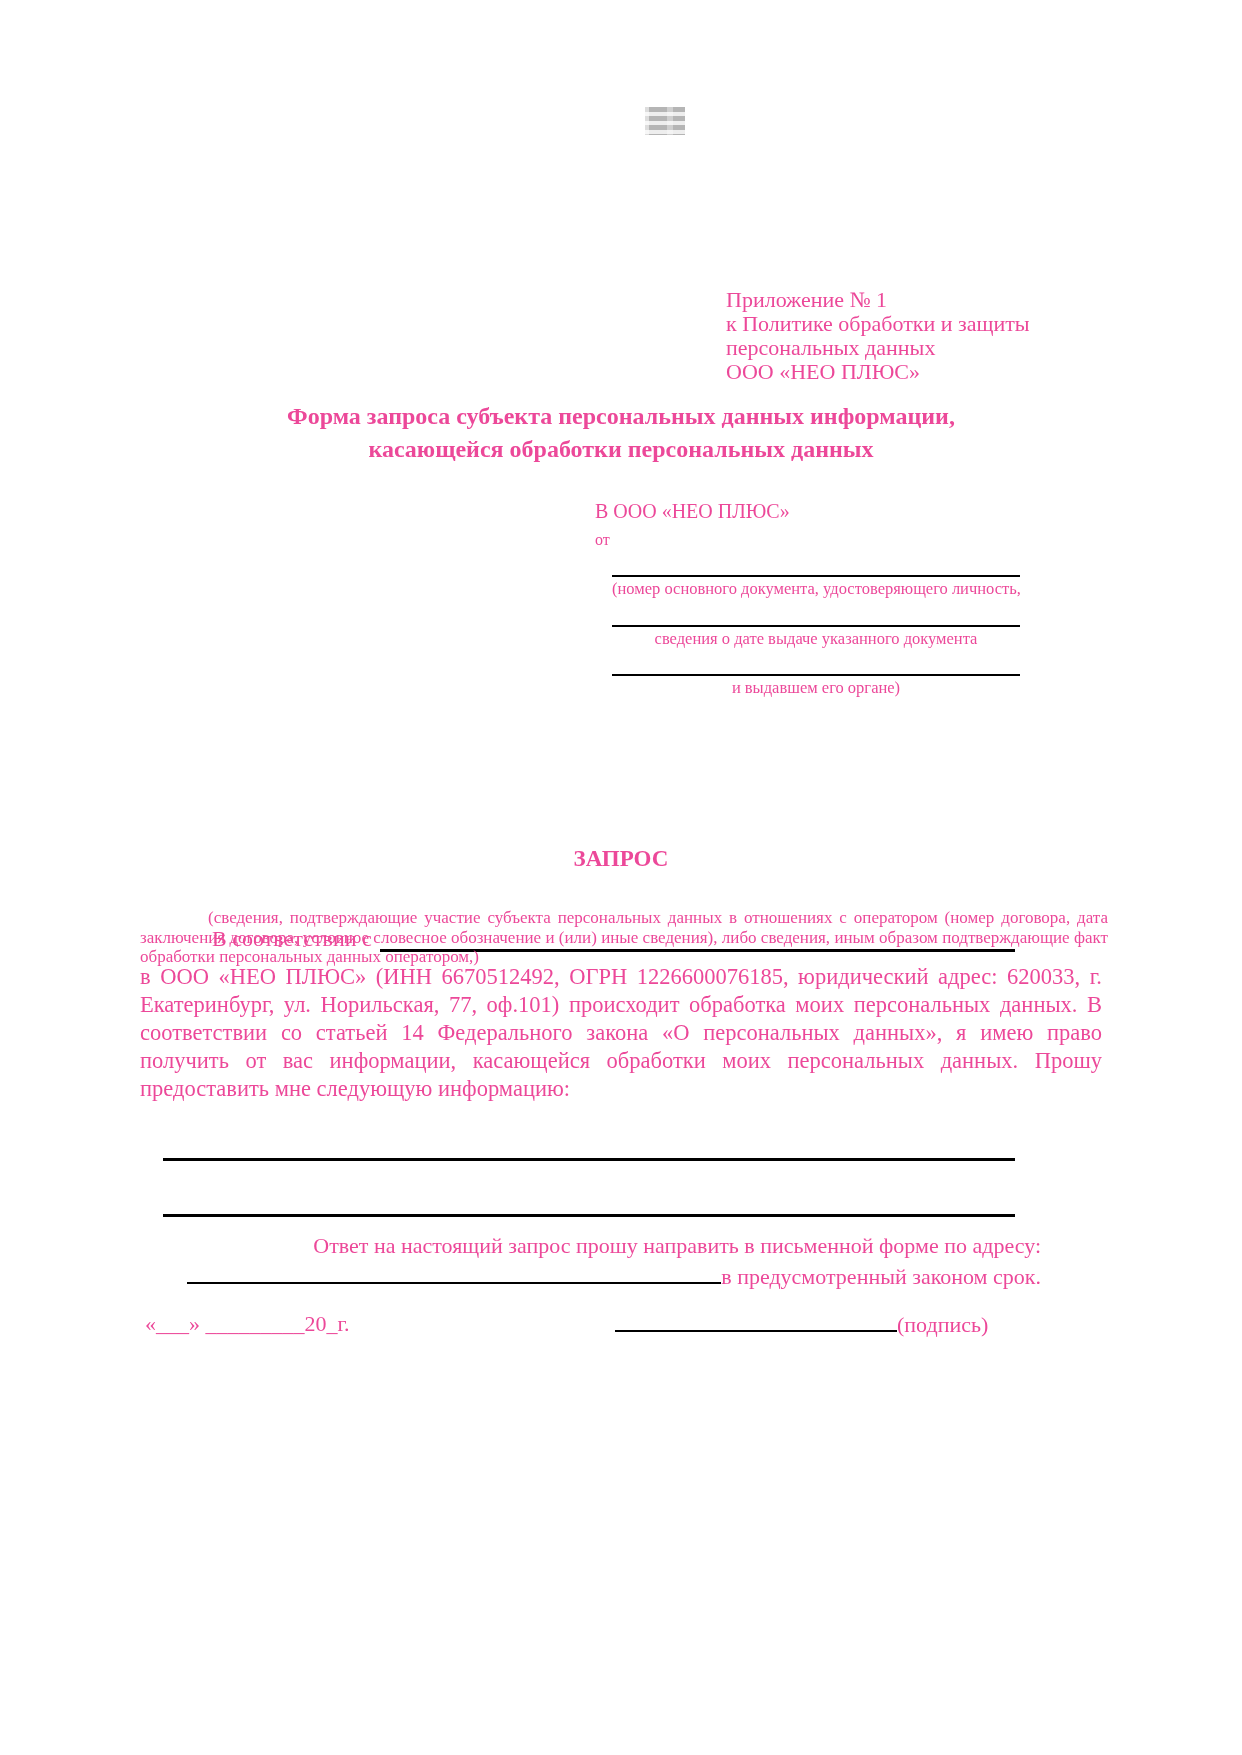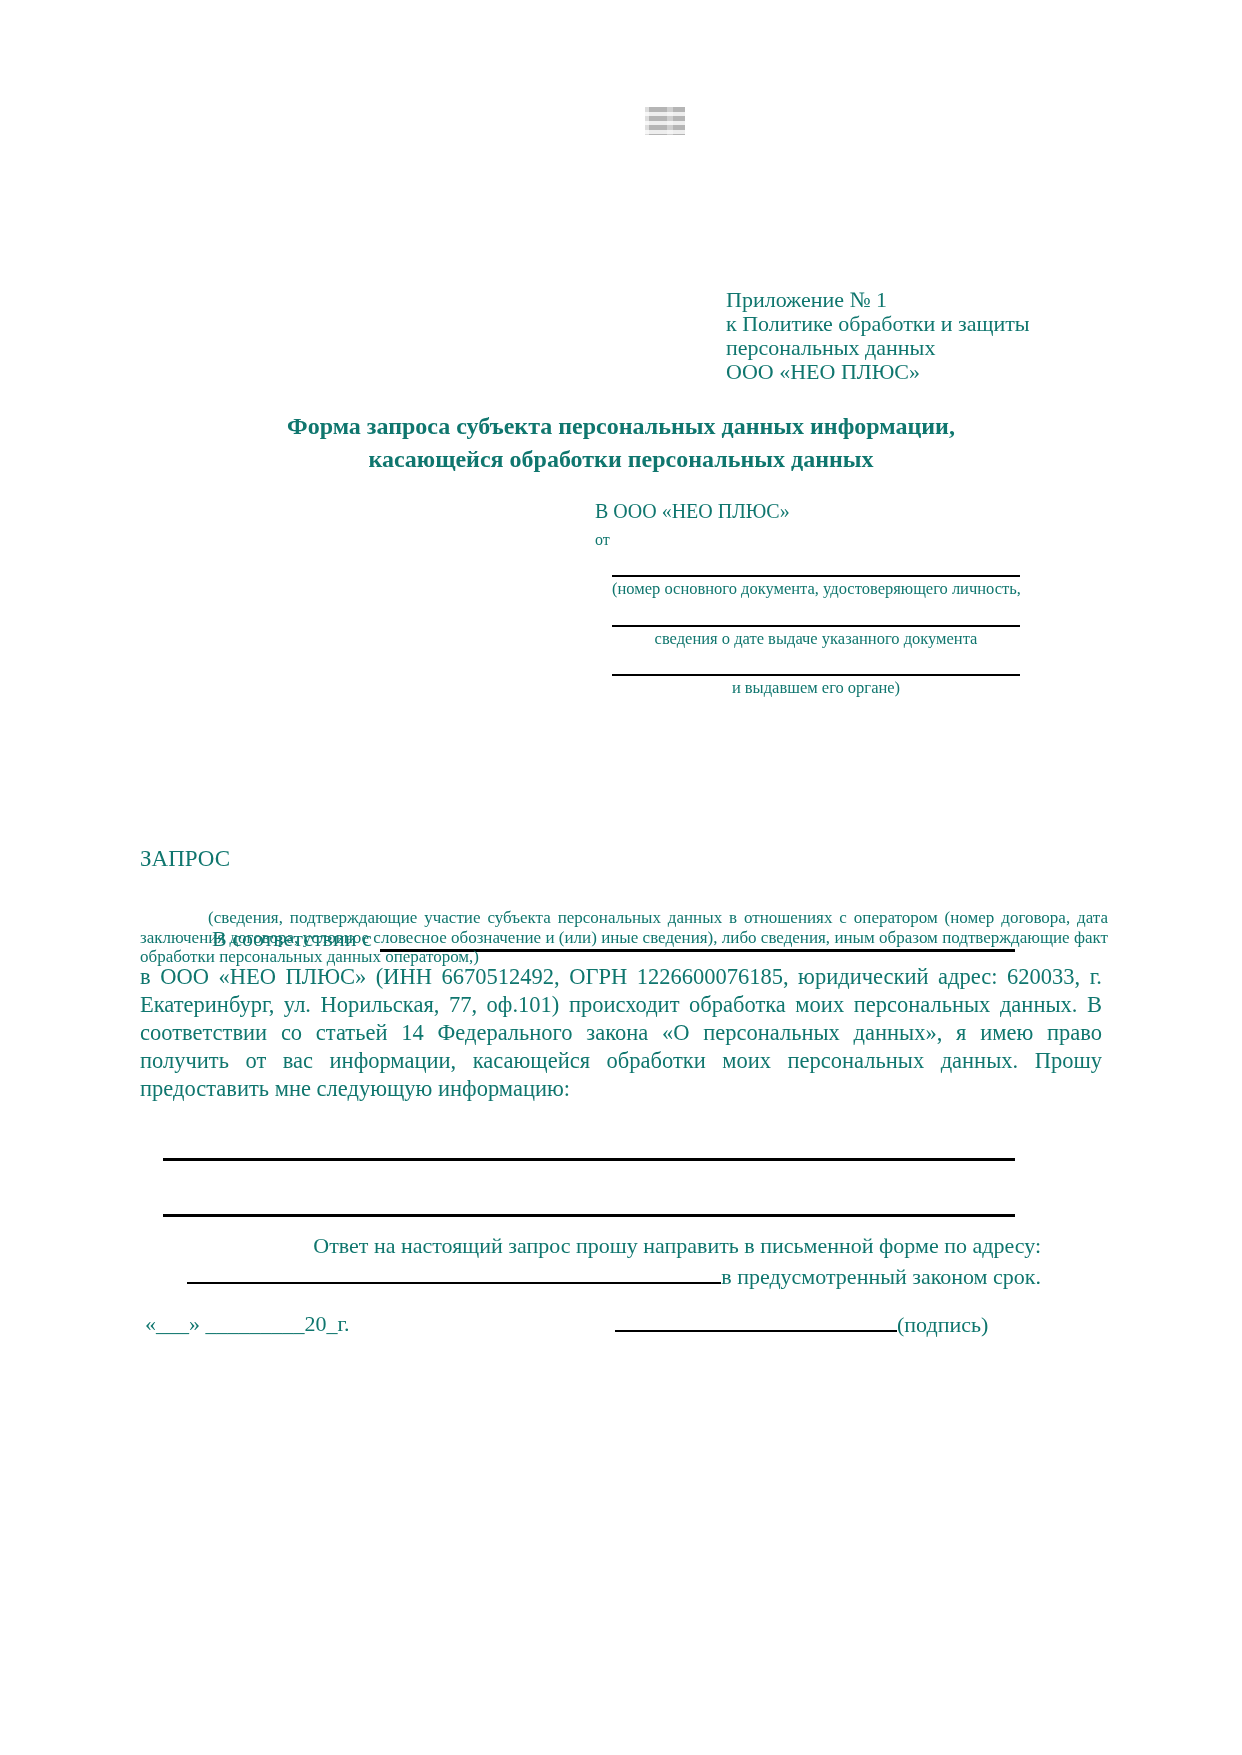--- a/index.html
+++ b/index.html
@@ -1,21 +1,21 @@
 <!DOCTYPE html>
 <html><head>
 <meta charset="utf-8">
 <style>
   html, body { margin: 0; padding: 0; background: #ffffff; }
   .page {
     position: relative;
     width: 1242px;
     height: 1755px;
     background: #ffffff;
-    color: #0f766e;
+    color: #ec4899;
     font-family: "Liberation Serif", "DejaVu Serif", serif;
     overflow: hidden;
   }
 
   
   .logo {
     position: absolute;
     left: 645px; top: 107px;
     width: 40px; height: 28px;
     background-image:
@@ -27,21 +27,21 @@
   .appendix {
     position: absolute;
     left: 726px; top: 288px;
     font-size: 22px;
     line-height: 24px;
     white-space: nowrap;
   }
 
   .title {
     position: absolute;
-    left: 140px; top: 410px;
+    left: 140px; top: 400px;
     width: 962px;
     text-align: center;
     font-weight: bold;
     font-size: 24px;
     line-height: 33px;
   }
 
   .addressee {
     position: absolute;
     left: 595px; top: 497px;
@@ -56,23 +56,24 @@
   .f3 .rule-line { margin-top: 27px; }
   .f4 .rule-line { margin-top: 26px; }
   .caption { text-align: center; margin-top: 2px; }
   .caption-lg { font-size: 19px; line-height: 22px; }
   .caption-sm { font-size: 16.5px; line-height: 19px; white-space: nowrap; }
 
   .zapros {
     position: absolute;
     left: 140px; top: 845px;
     width: 962px;
-    text-align: left;
+    text-align: center;
     font-size: 23px;
     line-height: 27px;
+    font-weight: bold;
   }
 
   .intro-line {
     position: absolute;
     left: 140px; top: 926px;
     width: 875px;
     padding-left: 72px;
     box-sizing: border-box;
     display: flex;
     font-size: 22px;

